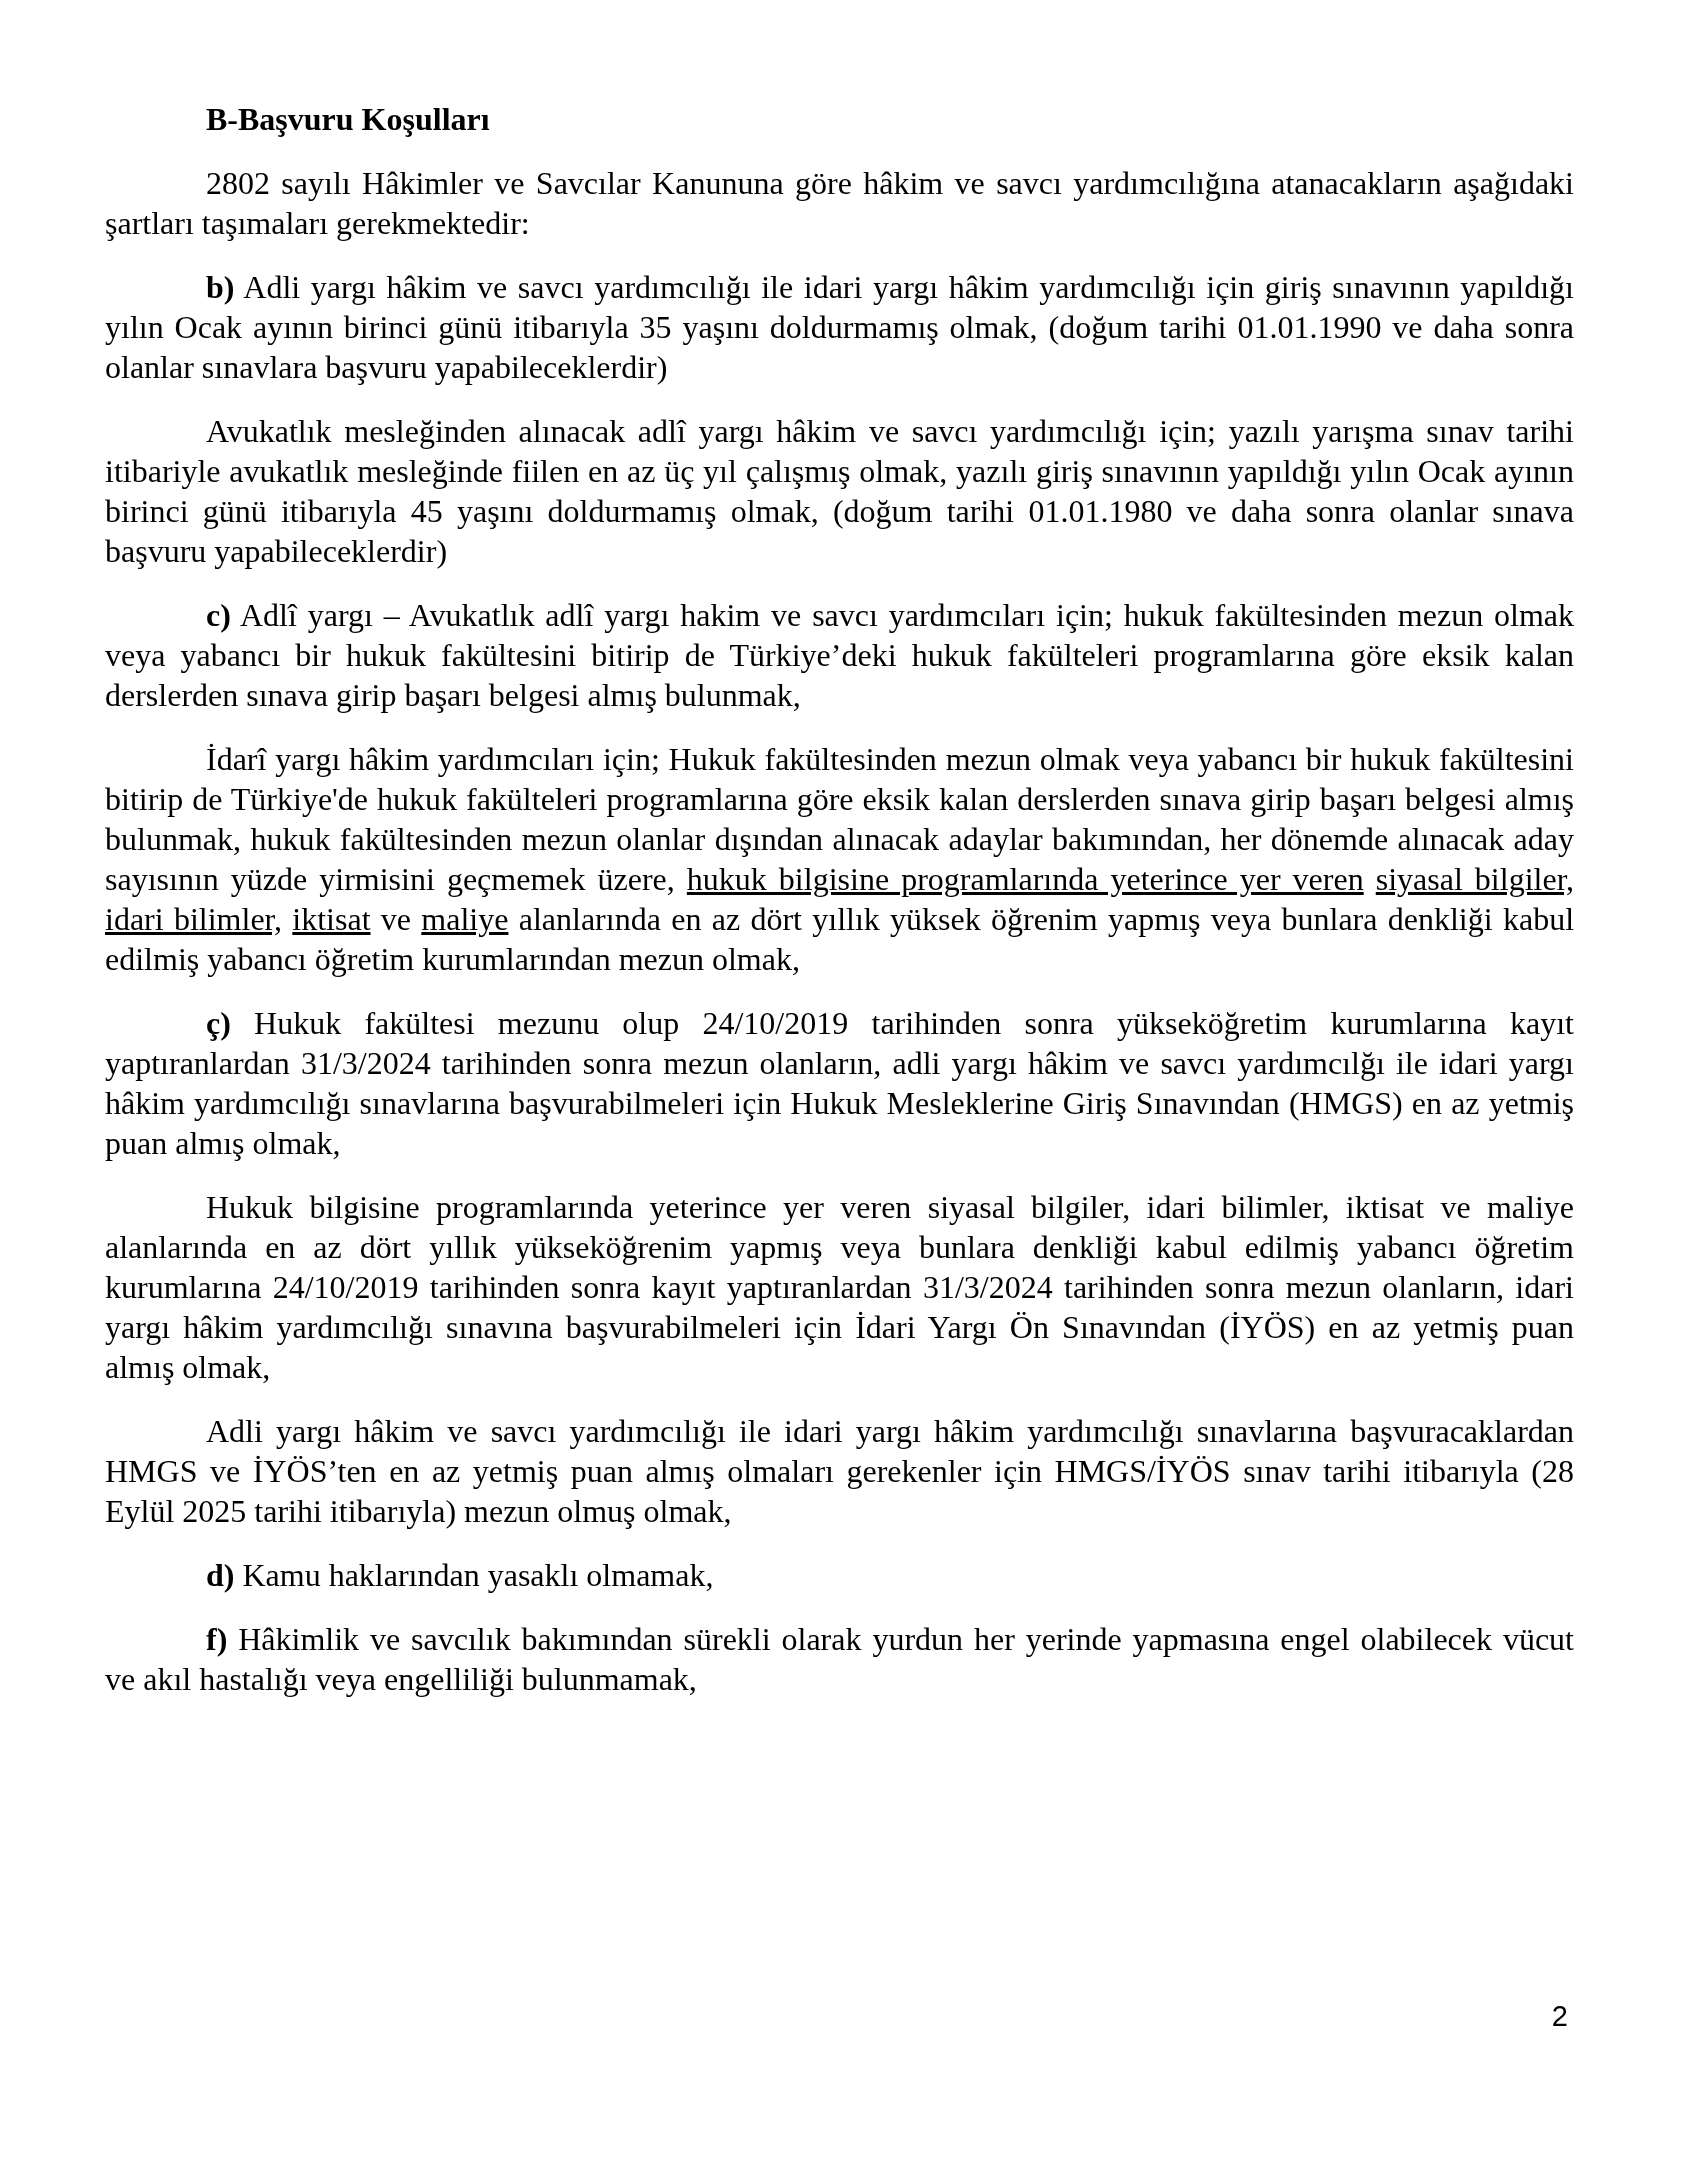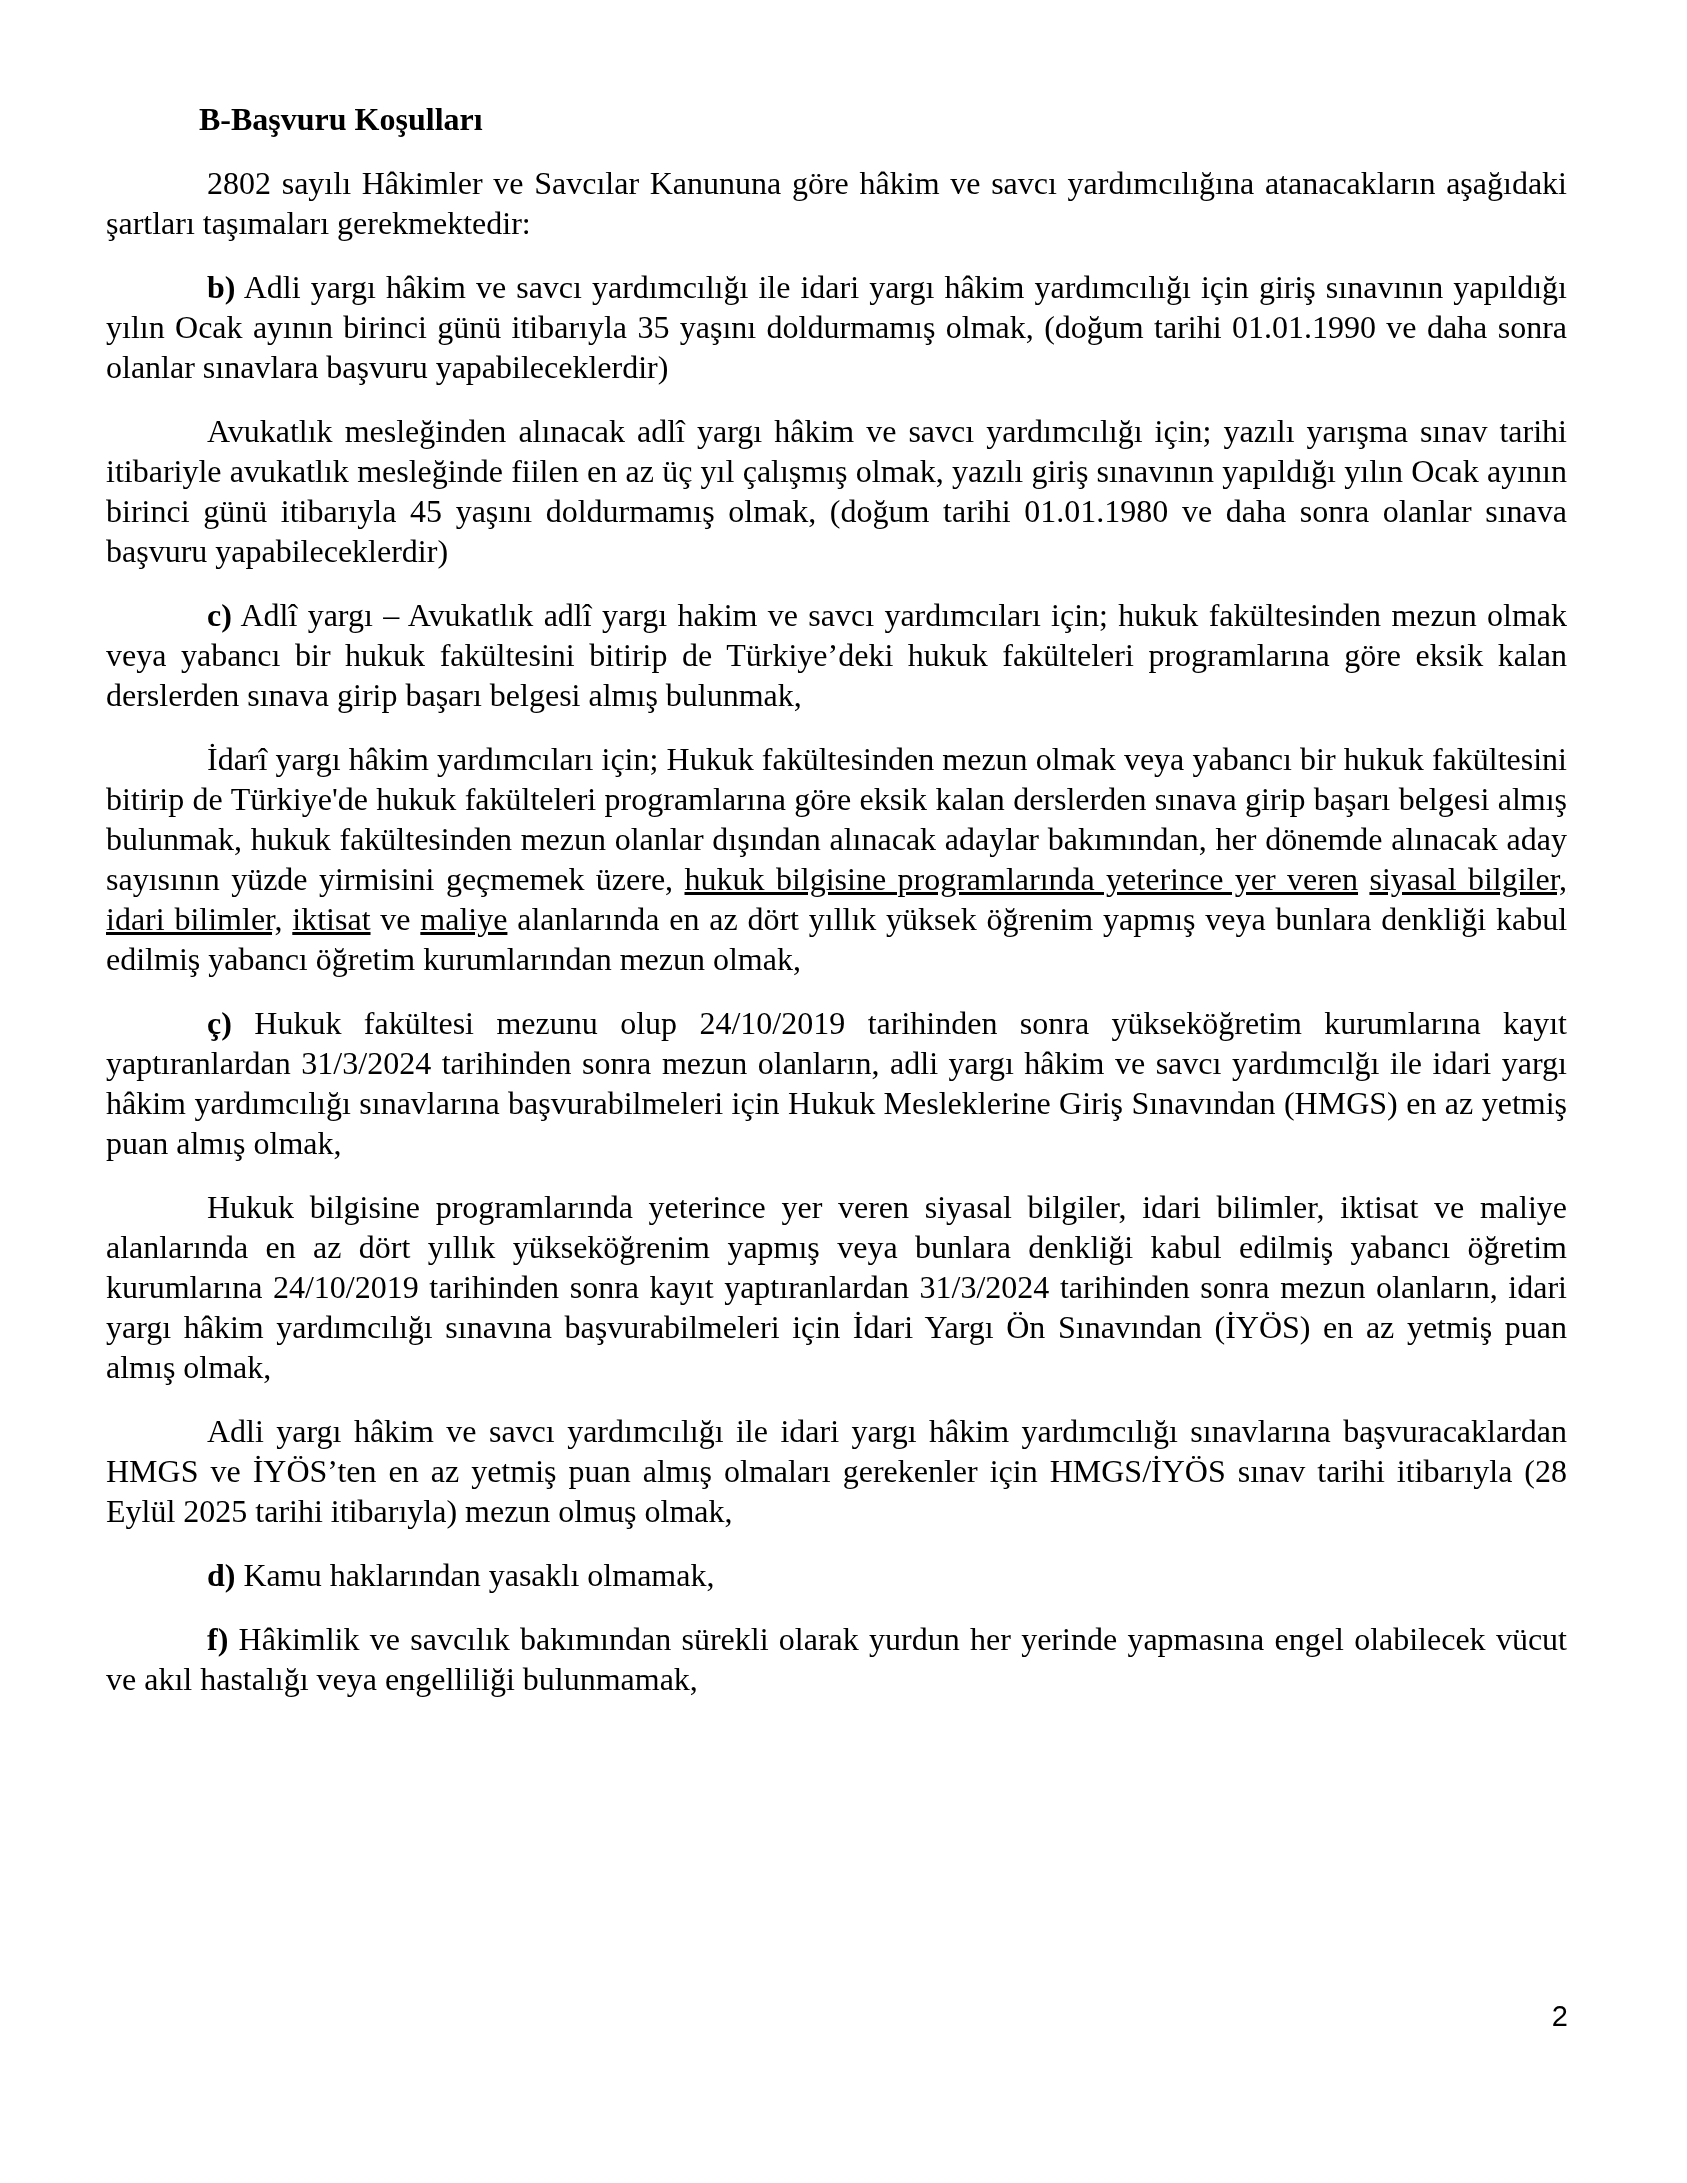--- a/index.html
+++ b/index.html
@@ -10,35 +10,35 @@
   body {
     width: 1687px;
     height: 2183px;
     position: relative;
     font-family: "Liberation Serif", serif;
     color: #000000;
     overflow: hidden;
   }
   .content {
     position: absolute;
-    left: 98px;
+    left: 105px;
     top: 99px;
     width: 1469px;
   }
   .heading {
     font-size: 32px;
     line-height: 40px;
     font-weight: bold;
     margin: 0 0 24px 0;
     text-indent: 101px;
   }
   p.par {
     font-size: 32px;
     line-height: 40px;
-    margin: 0 0 24px 8px;
+    margin: 0 0 24px 0;
     text-indent: 101px;
     text-align: justify;
   }
   .b { font-weight: bold; }
   .bold-par { font-weight: normal; }
   .u { text-decoration: underline; }
   .page-number {
     position: absolute;
     right: 119px;
     top: 1999px;

